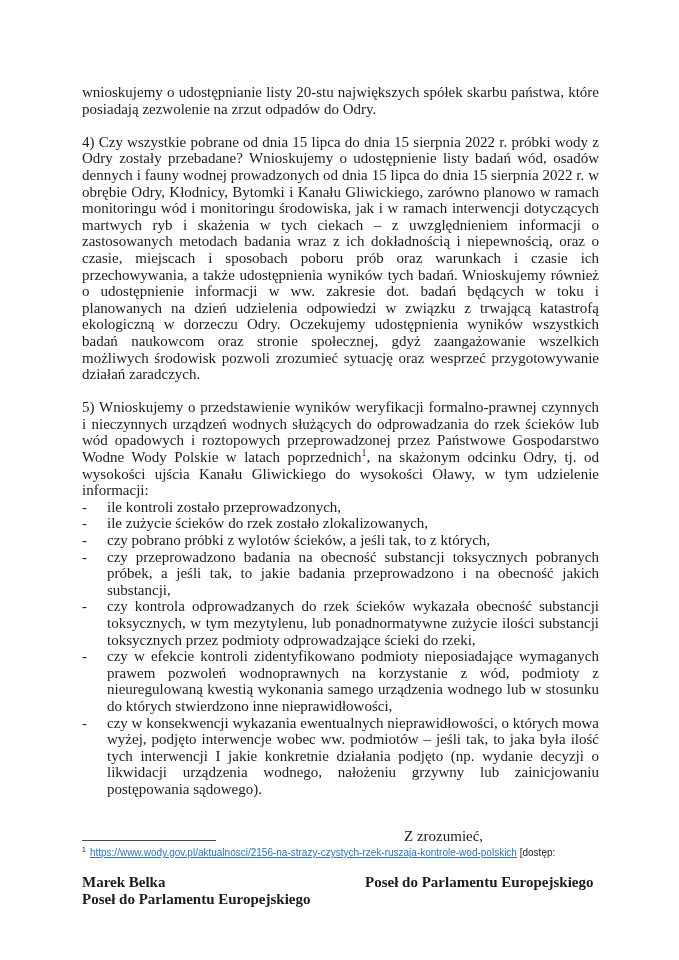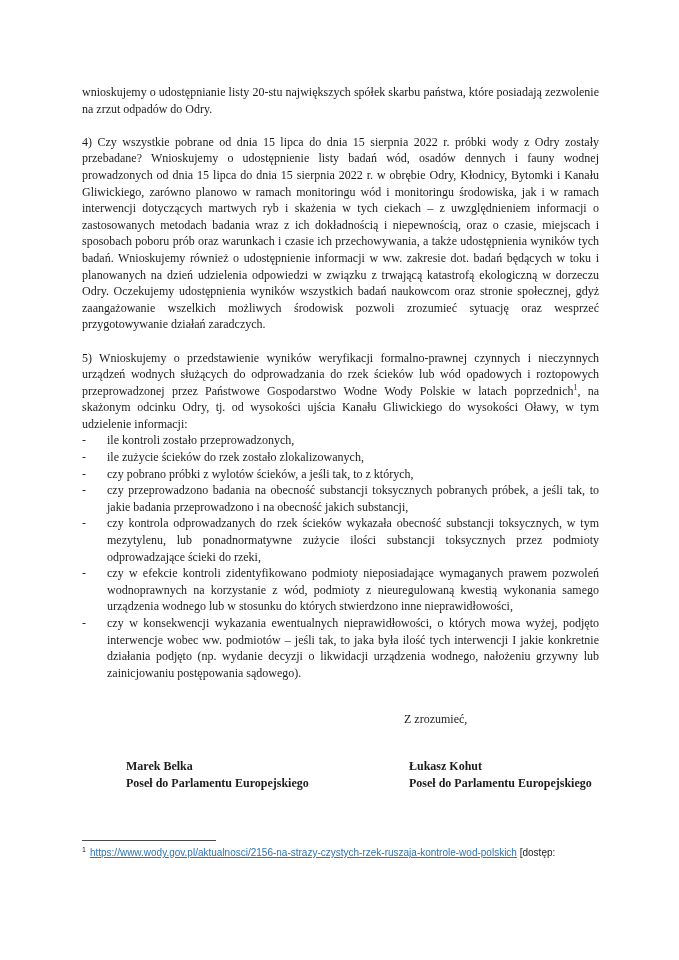--- a/index.html
+++ b/index.html
@@ -20,21 +20,21 @@
     height:960px;
     background:var(--page-bg);
     overflow:hidden;
     margin:0 auto;
   }
   .content{
     position:absolute;
     top:84px;
     left:82px;
     width:517px;
-    font-size:12px;
+    font-size:15px;
     line-height:16.6px;
   }
   .body-par{
     text-align:justify;
     margin-bottom:16.6px;
   }
   .body-par.no-gap{margin-bottom:0;}
   sup.fn-ref{
     font-size:0.65em;
     vertical-align:super;
@@ -57,21 +57,20 @@
     text-align:justify;
   }
   .closing{
     margin-top:30px;
     margin-left:322px;
   }
   .signatures{
     display:flex;
     margin-top:30px;
     font-weight:bold;
-    margin-left:44px;
   }
   .sig{line-height:17px;}
   .sig.left{flex:0 0 283px;}
   .sig.right{flex:1;}
   .footnote{
     position:absolute;
     top:840px;
     left:82px;
     width:520px;
     font-family:"Liberation Sans","DejaVu Sans",sans-serif;
@@ -144,21 +143,20 @@
     </ul>
 
     <p class="closing">Z zrozumieć,</p>
 
     <div class="signatures">
       <div class="sig left">
         <div>Marek Belka</div>
         <div>Poseł do Parlamentu Europejskiego</div>
       </div>
       <div class="sig right">
-        <div>Łukasz Kohut</div>
         <div>Poseł do Parlamentu Europejskiego</div>
       </div>
     </div>
 
   </div>
 
   <div class="footnote">
     <div class="footnote-rule"></div>
     <p class="footnote-text"><sup>1</sup><a class="footnote-link" href="#">https://www.wody.gov.pl/aktualnosci/2156-na-strazy-czystych-rzek-ruszaja-kontrole-wod-polskich</a> <span>[dostęp:</span></p>
   </div>

